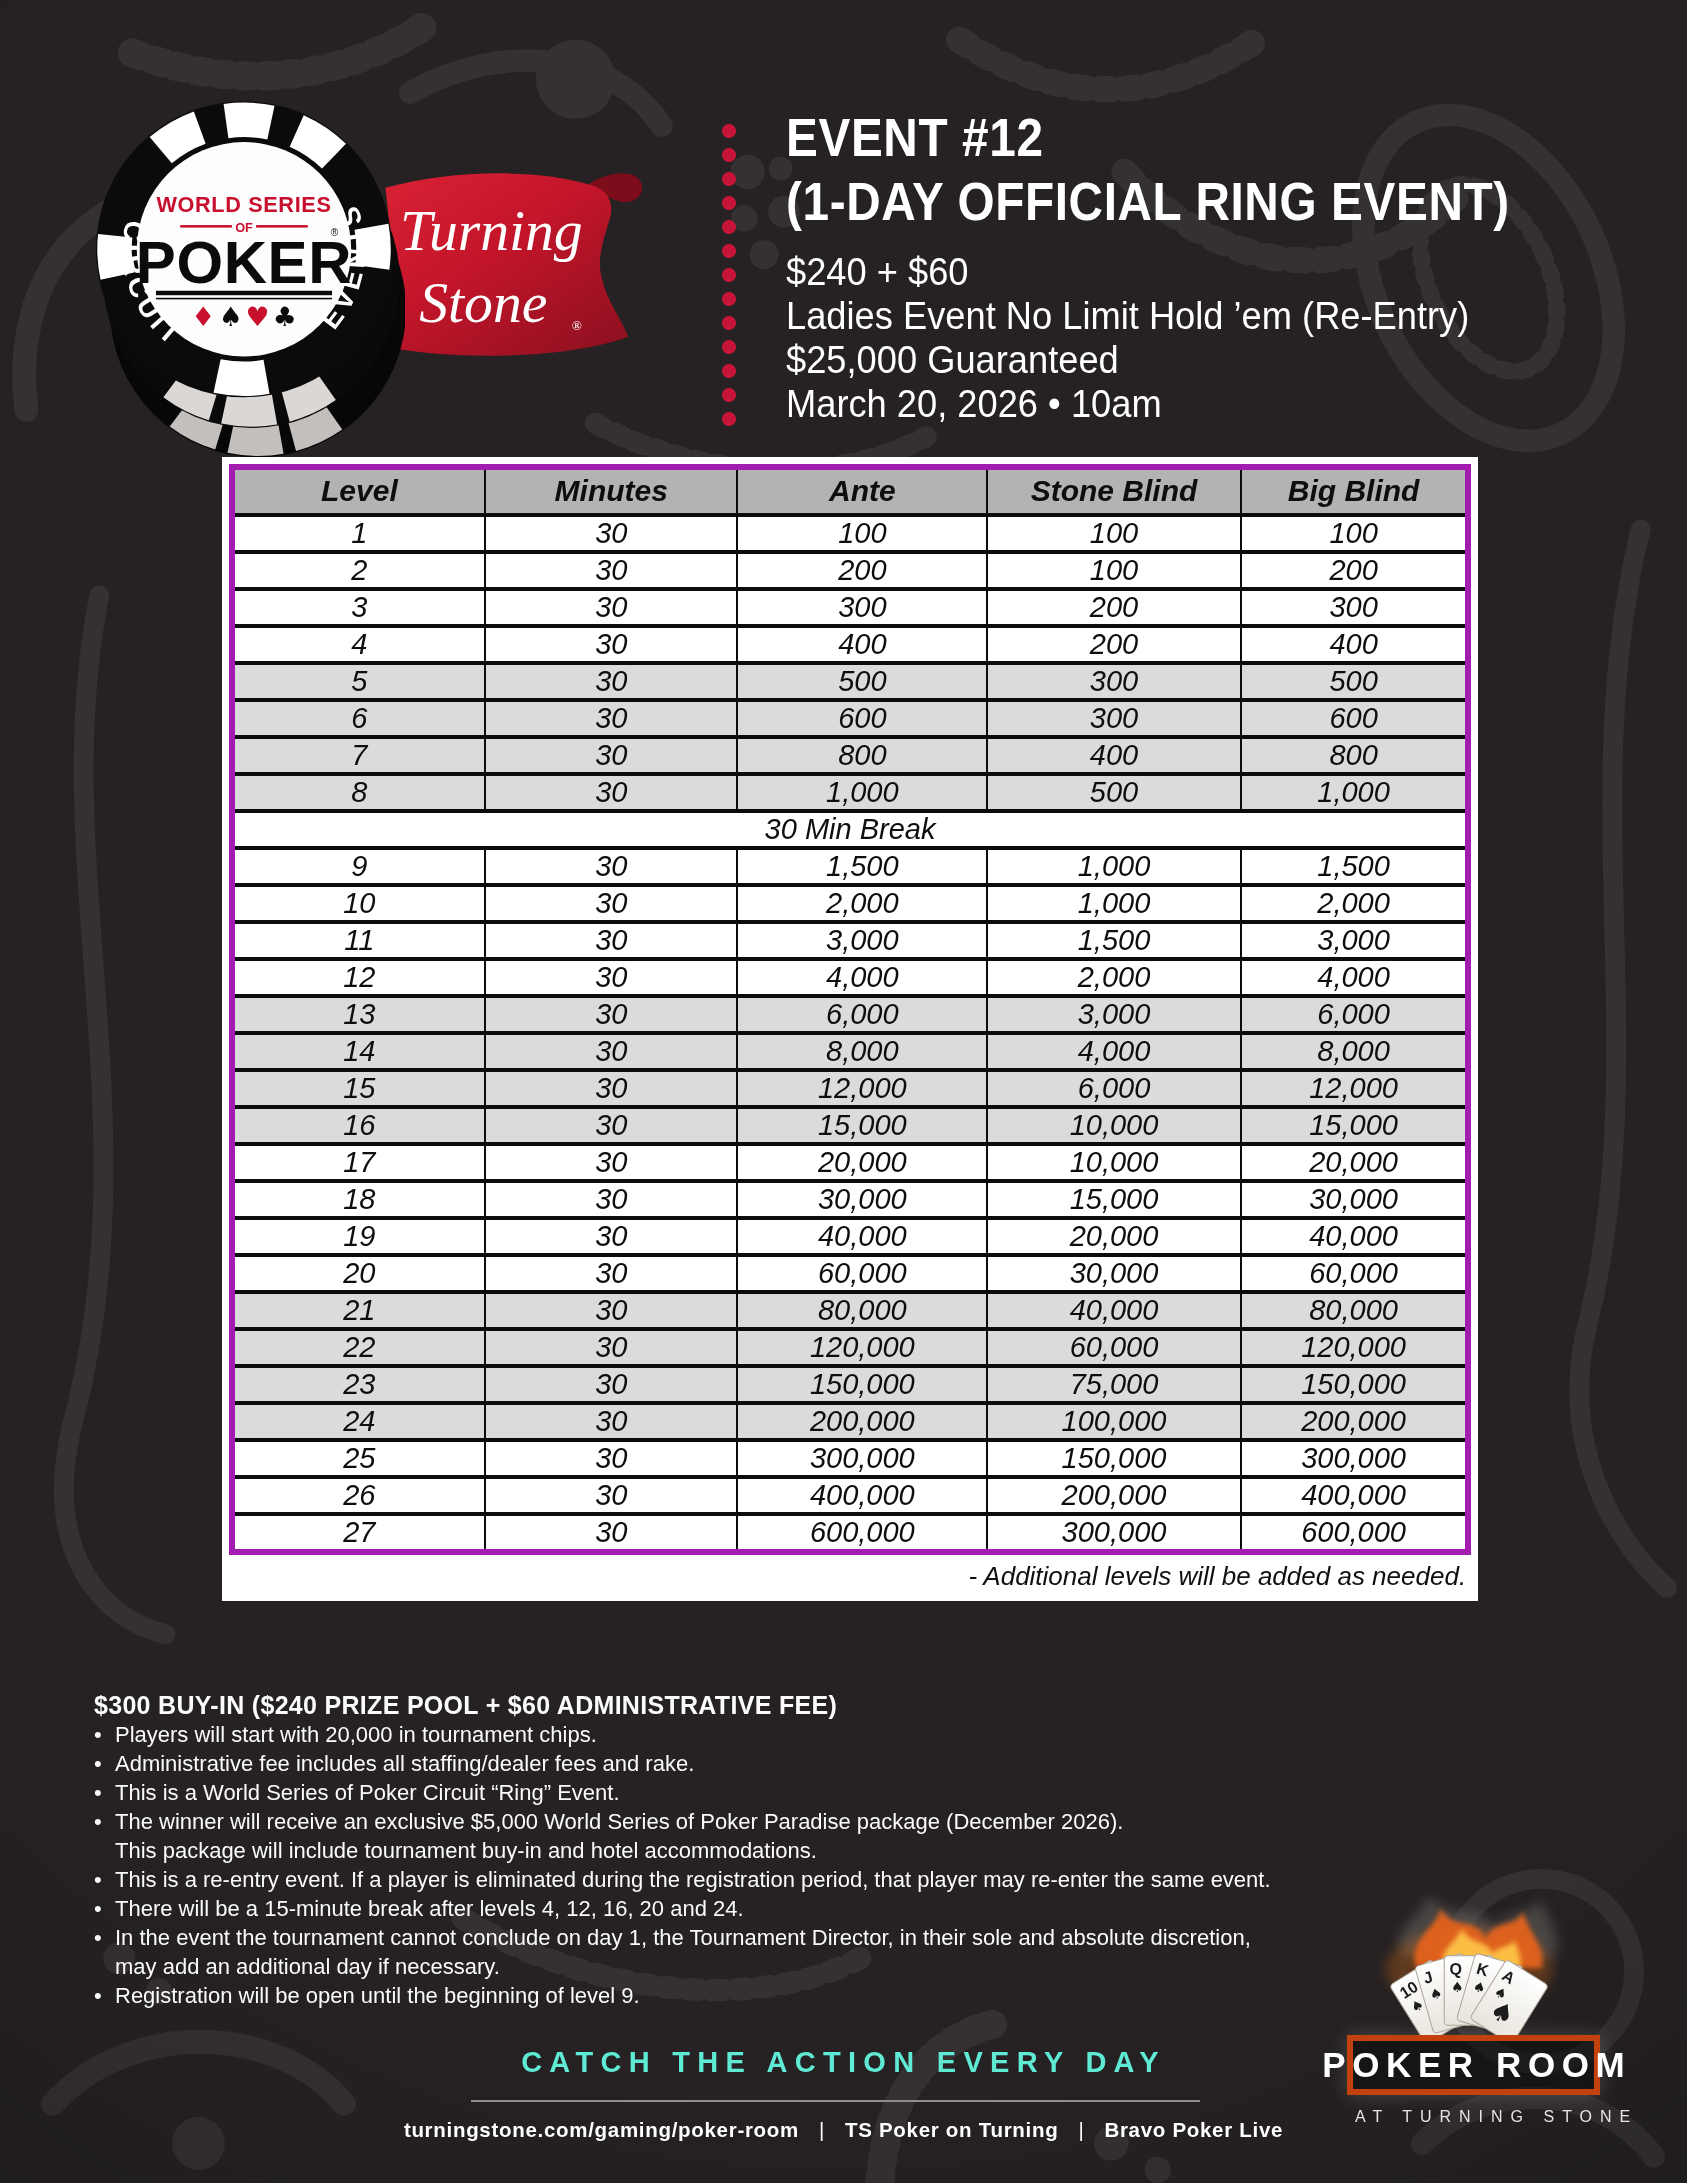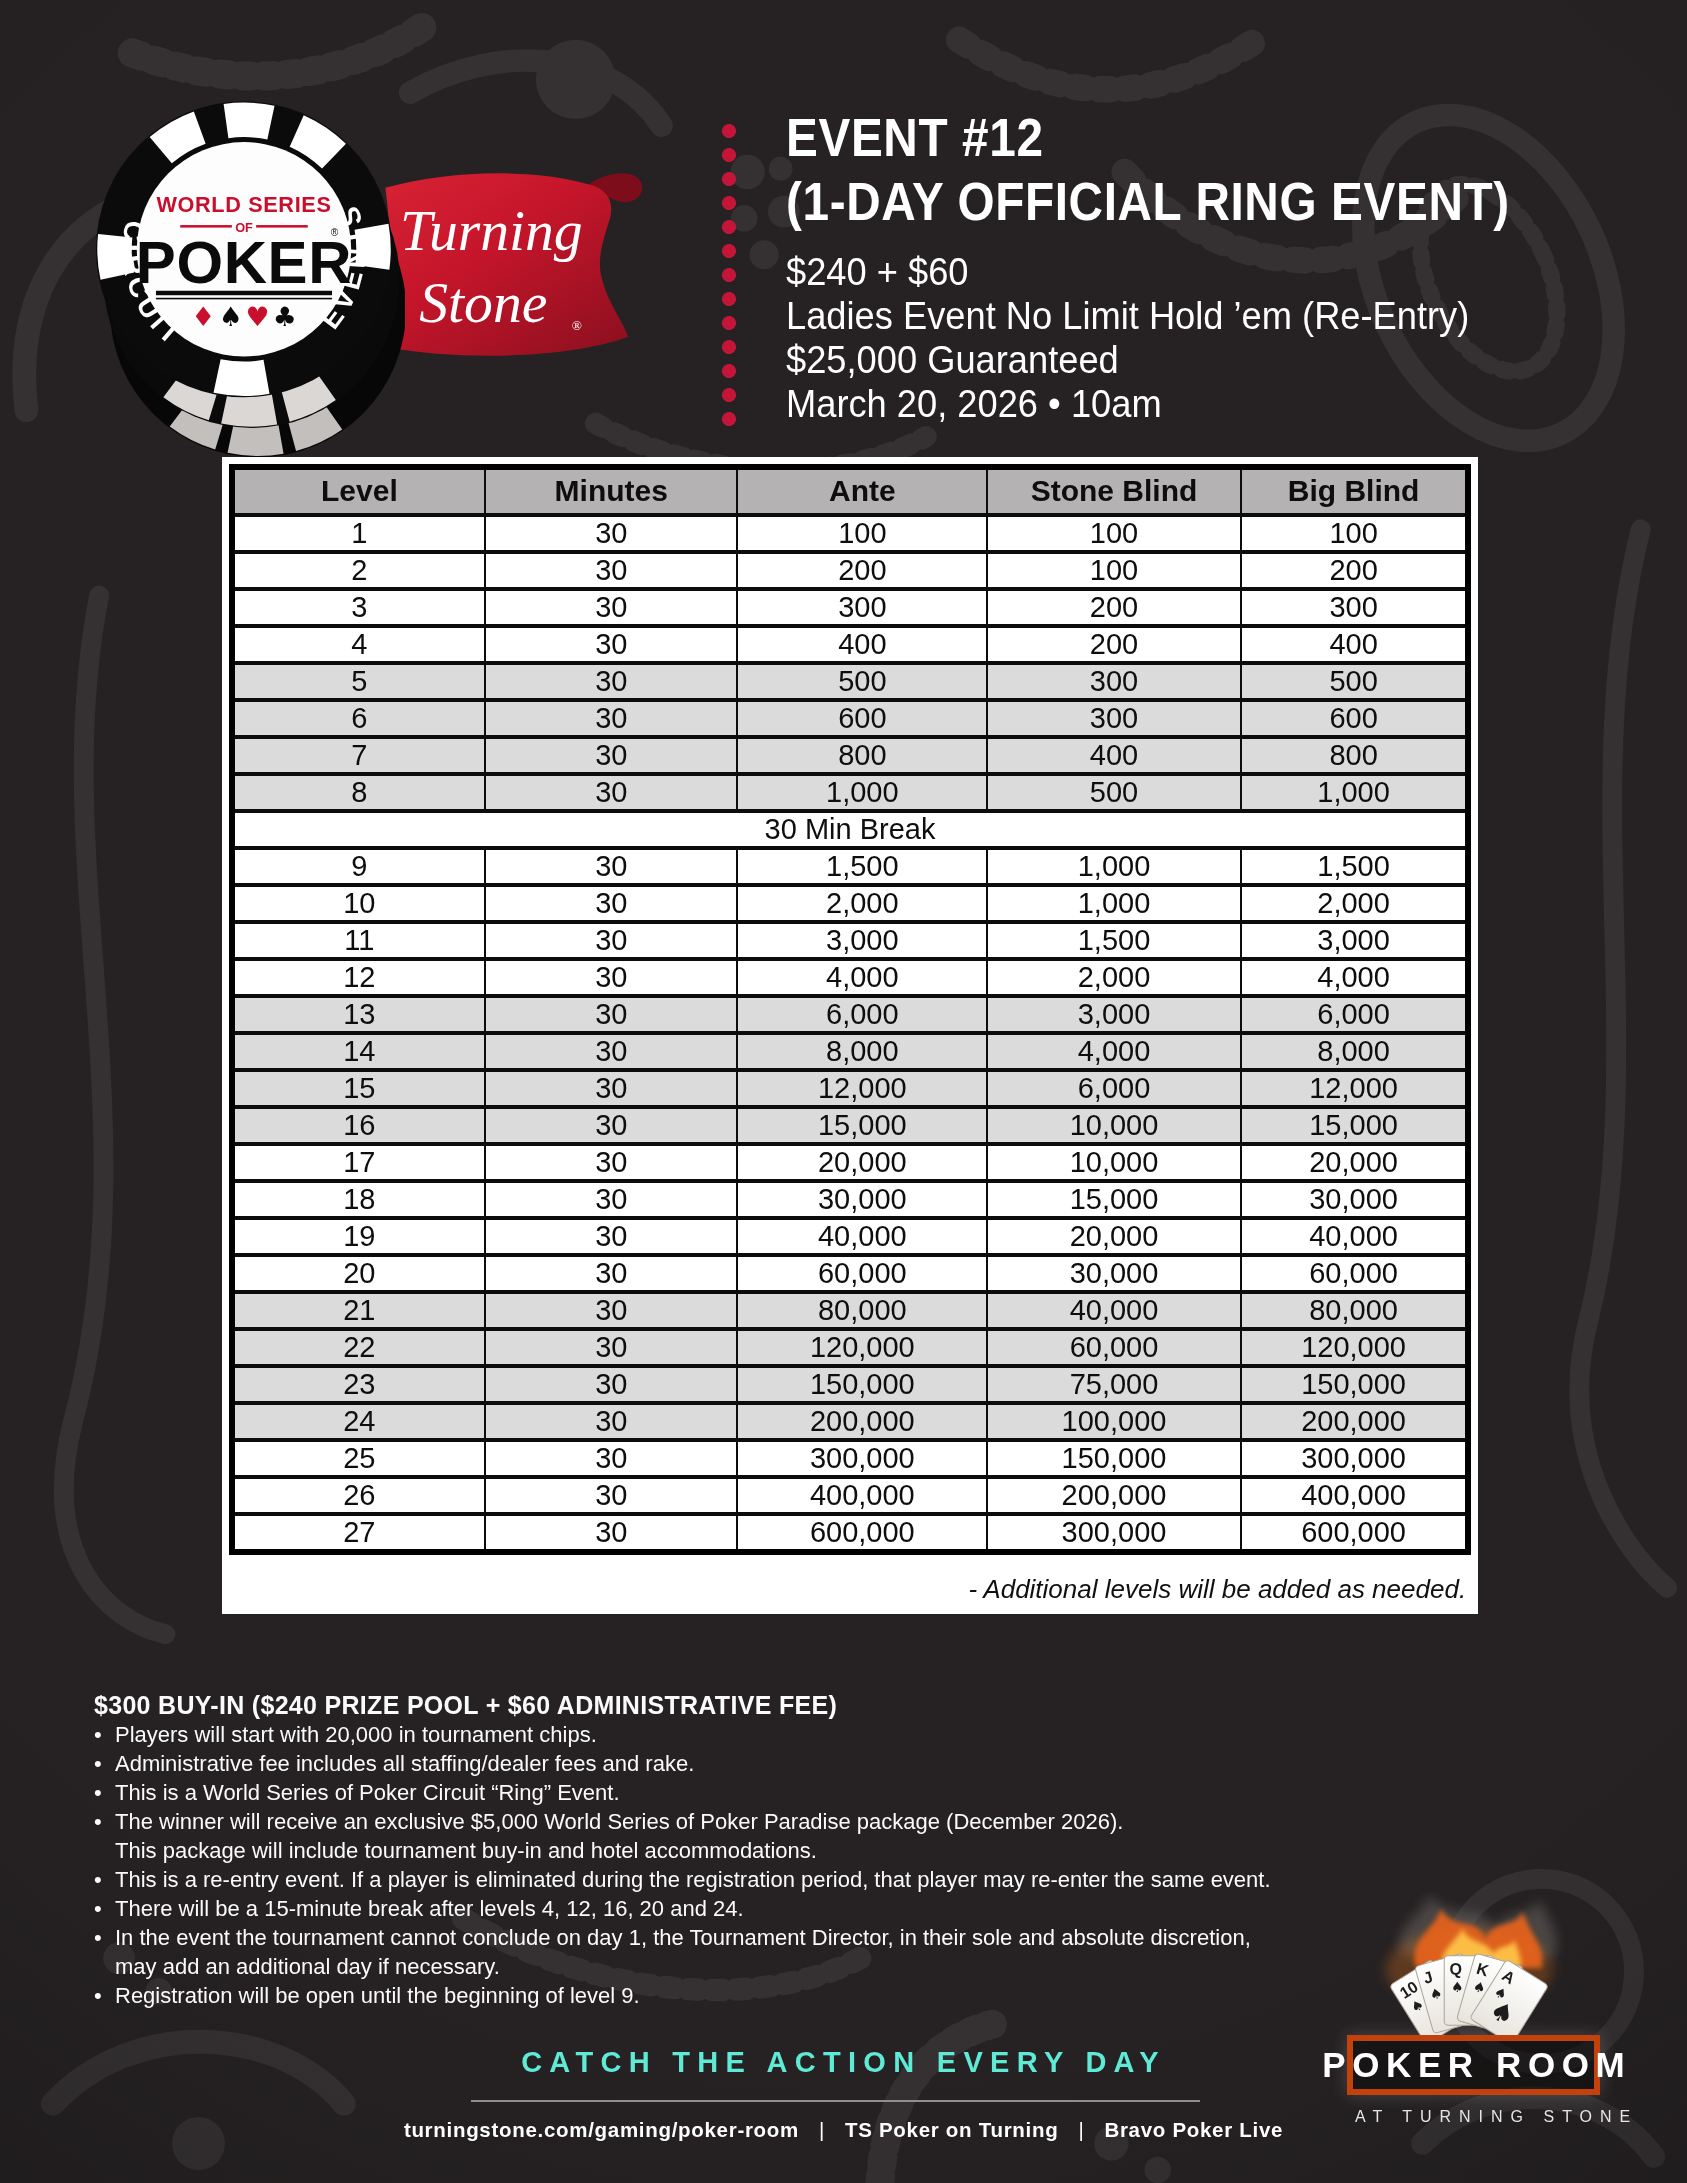--- a/index.html
+++ b/index.html
@@ -24,34 +24,34 @@
   .ev-t { font-size:53px; font-weight:700; line-height:64px; letter-spacing:0.7px;
           transform:scaleX(.9); transform-origin:0 0; white-space:nowrap; }
   .ev-gap { height:16px; }
   .ev-s { font-size:39px; font-weight:400; line-height:44px;
           transform:scaleX(.93); transform-origin:0 0; white-space:nowrap; }
 
   
   .table-panel { position:absolute; left:222px; top:457px; width:1256px;
     background:#ffffff; box-sizing:border-box; padding:6.6px 6.6px 0 6.6px; }
   table.structure { width:100%; border-collapse:collapse; table-layout:fixed;
-    border:6px solid #000000; }
+    border:6px solid #a21caf;font-style:italic; }
   table.structure th, table.structure td {
     border-left:2px solid #0c0c0c; border-right:2px solid #0c0c0c;
     border-top:4px solid #0c0c0c; border-bottom:4px solid #0c0c0c;
     text-align:center; vertical-align:middle; color:#0e0e0e;
   }
   table.structure th { background:#b5b2b3; font-size:30px; font-weight:700; height:41px; }
   table.structure td { font-size:29px; font-weight:400; height:32px; padding:0; background:#ffffff; }
   table.structure tr.shaded td { background:#dcdbdb; }
   table.structure td.break-cell { height:29px; font-size:29px; }
   .col-level{width:20.5%;} .col-min{width:20.4%;} .col-ante{width:20.2%;}
   .col-sb{width:20.5%;} .col-bb{width:18.4%;}
   .table-footnote { text-align:right; font-style:italic; font-size:26px; color:#101010;
-    padding:6px 5.3px 9.3px 0;margin-top:13px; }
+    padding:6px 5.3px 9.3px 0; }
 
   
   .notes { position:absolute; left:94px; top:1691px; width:1542px; color:#fbfbfb; }
   .notes-headline { font-size:25px; font-weight:700; letter-spacing:0.3px; }
   .note-line { font-size:22px; line-height:29px; font-weight:400; }
   .note-line .bullet { display:inline-block; width:21px; }
   .note-line.cont { padding-left:21px; }
 
   
   .tagline { position:absolute; left:0; top:2046px; width:1687px; text-align:center;

